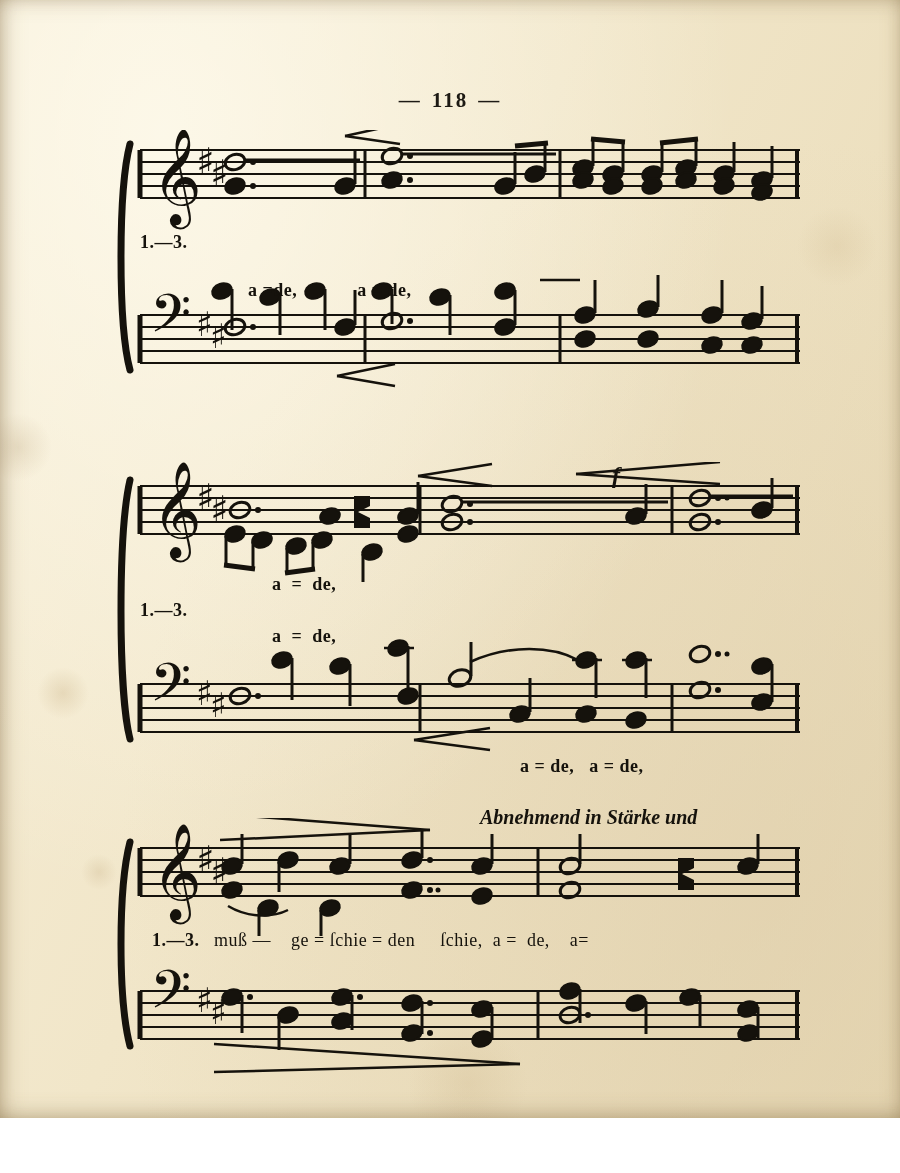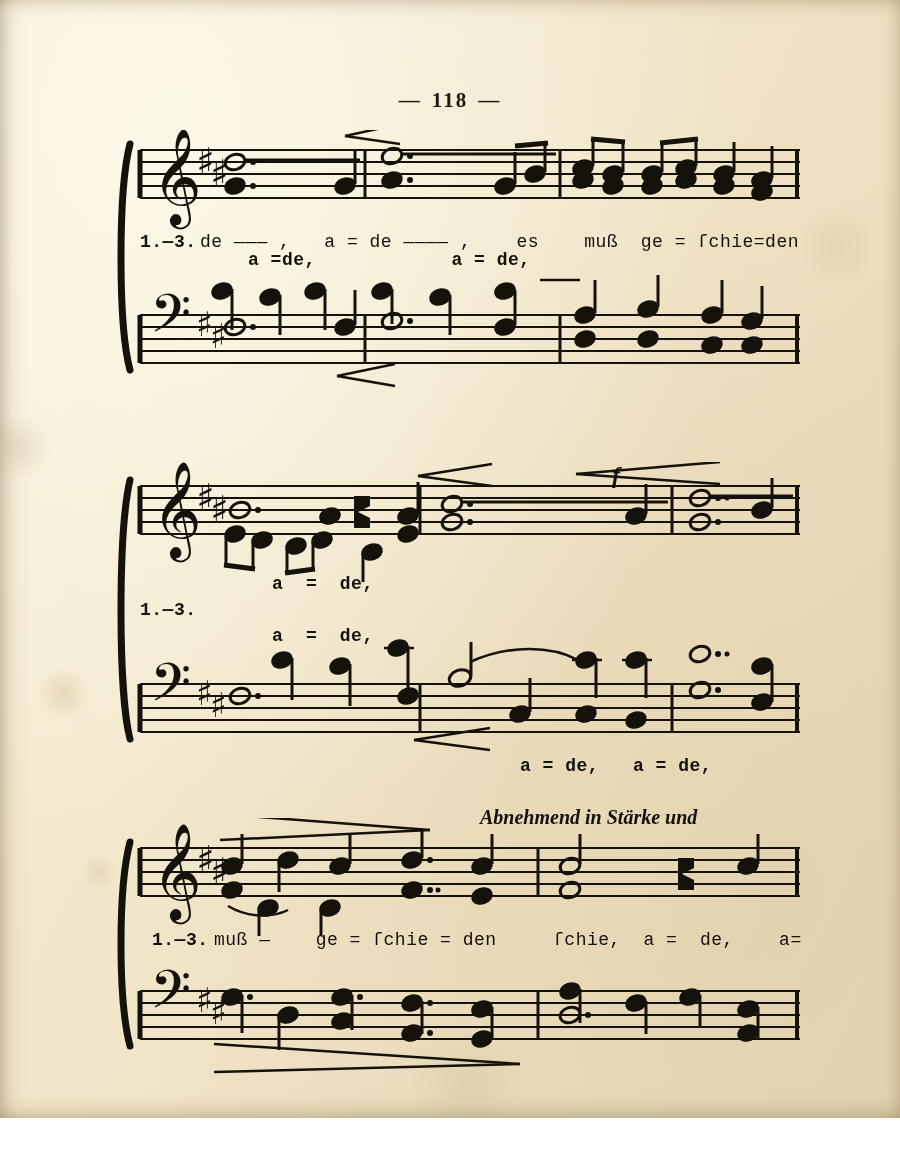--- a/index.html
+++ b/index.html
@@ -63,21 +63,21 @@
 
   .system {
     position: absolute;
     left: 0;
     width: 900px;
   }
   .system svg { display: block; }
 
   .lyric {
     position: absolute;
-    font-family: Liberation Mono, monospace;
+    font-family: Liberation Serif, serif;
     font-size: 18px;
     color: #15120c;
     white-space: pre;
     letter-spacing: 0.5px;
   }
   .lyric.bold { font-weight: bold; }
 
   .direction {
     position: absolute;
     font-family: "Liberation Serif", serif;
@@ -248,22 +248,21 @@
       </g>
 
       <g stroke="#15120c" stroke-width="2.5" fill="none">
         <line x1="337" y1="246" x2="395" y2="234"></line>
         <line x1="337" y1="246" x2="395" y2="256"></line>
       </g>
     </svg>
   </div>
 
   <div class="lyric bold" style="top:232px; left:140px;">1.—3.</div>
-  <div class="lyric" style="top:232px; left:200px;">de ——— ,   a = de ———— ,    es    muß  ge = ſchie=den</div>
-  <div class="lyric bold" style="top:250px; left:248px;">a =de,            a = de,</div>
+  <div class="lyric bold" style="top:280px; left:248px;">a =de,            a = de,</div>
 
   <div class="system" style="top:462px;">
     <svg width="900" height="300" viewBox="0 0 900 300">
       <g stroke="#15120c" stroke-width="2" fill="none">
         <line x1="140" y1="24" x2="800" y2="24"></line>
         <line x1="140" y1="36" x2="800" y2="36"></line>
         <line x1="140" y1="48" x2="800" y2="48"></line>
         <line x1="140" y1="60" x2="800" y2="60"></line>
         <line x1="140" y1="72" x2="800" y2="72"></line>
         <line x1="140" y1="222" x2="800" y2="222"></line>

